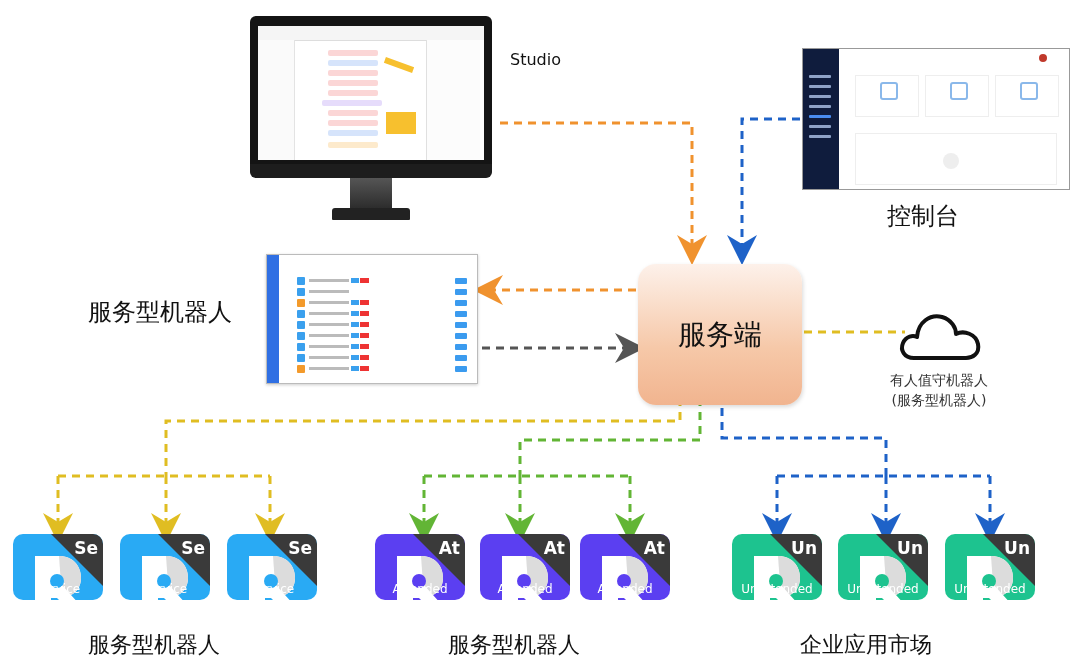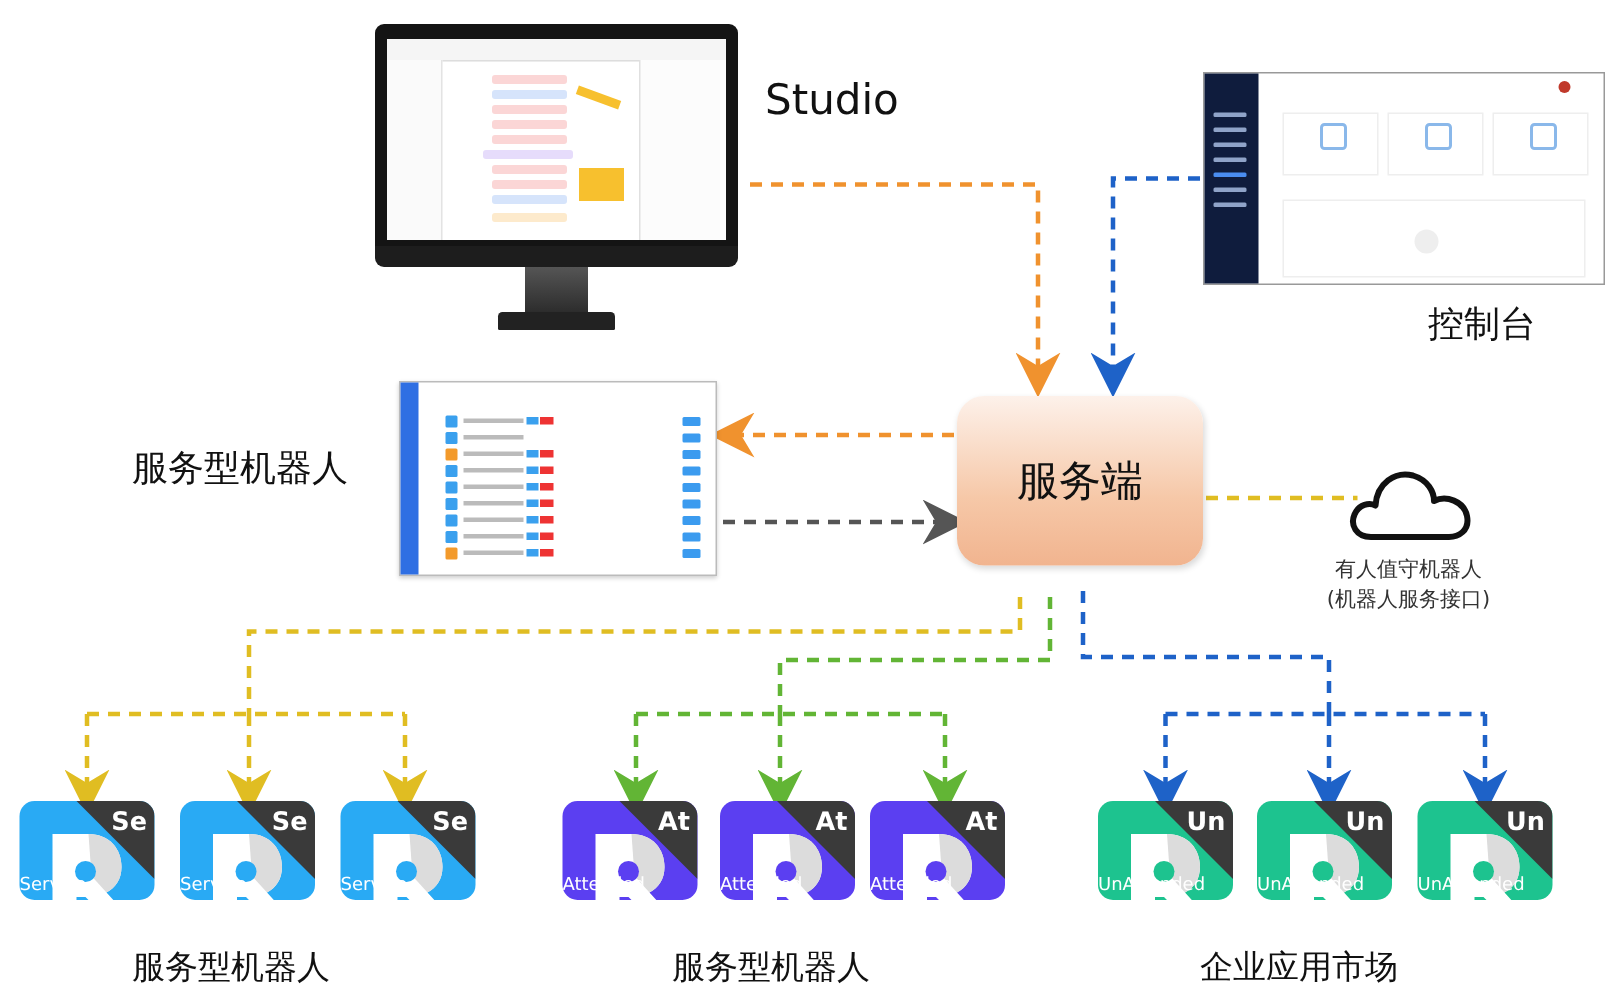--- a/index.html
+++ b/index.html
@@ -31,35 +31,35 @@
   .market { left:266px; top:254px; width:210px; height:128px; background:#fff; border:1px solid #bbb; box-shadow:0 1px 3px rgba(0,0,0,.2); }
   .market .nav { position:absolute; left:0; top:0; width:12px; height:128px; background:#2f6fe3; }
   .market .row { position:absolute; left:30px; width:170px; height:8px; }
   .market .row .ic { position:absolute; left:0; top:0; width:8px; height:8px; border-radius:1px; }
   .market .row .tx { position:absolute; left:12px; top:2px; width:40px; height:3px; background:#bbb; }
   .market .row .tg { position:absolute; left:54px; top:1px; width:8px; height:5px; background:#3aa0ee; }
   .market .row .tr { position:absolute; left:63px; top:1px; width:9px; height:5px; background:#e33; }
   .market .row .bt { position:absolute; right:0; top:1px; width:12px; height:6px; background:#3b9bef; border-radius:1px; }
 
   
-  .server { left:638px; top:264px; width:164px; height:113px; border-radius:18px;
+  .server { left:638px; top:264px; width:164px; height:141px; border-radius:18px;
             background:linear-gradient(180deg,#fdf1ea 0%,#f6c8a8 60%,#f1b48f 100%);
             box-shadow:1px 2px 4px rgba(0,0,0,.15);
             display:flex; align-items:center; justify-content:center; }
   .server span { font-size:28px; color:#111; }
 
   .label { font-size:24px; color:#111; white-space:nowrap; }
   .cloud-label { font-size:14px; color:#333; text-align:center; line-height:20px; }
 
   
   .robot { width:90px; height:66px; border-radius:10px; overflow:hidden; }
   .robot .corner { position:absolute; right:0; top:0; width:0; height:0;
                    border-top:52px solid #3a3a3a; border-left:52px solid transparent; }
   .robot .abbr { position:absolute; right:5px; top:4px; color:#fff; font-weight:bold; font-size:17px; font-family:"DejaVu Sans",sans-serif; }
-  .robot .kind { position:absolute; left:0; width:90px; bottom:4px; text-align:left; color:#fff; font-size:12px; font-family:"DejaVu Sans",sans-serif; }
+  .robot .kind { position:absolute; left:0; width:90px; bottom:4px; text-align:center; color:#fff; font-size:12px; font-family:"DejaVu Sans",sans-serif; }
   .robot .logo { position:absolute; left:18px; top:20px; }
   .group-label { font-size:22px; color:#111; white-space:nowrap; }
 </style>
 </head>
 <body>
 
 <svg class="lines" viewBox="0 0 1080 671">
   <defs>
     <marker id="ah-o" markerWidth="10" markerHeight="10" refX="5" refY="5" orient="auto">
         <path d="M0,0 L10,5 L0,10 L3,5 Z" fill="#f0922e"></path>
@@ -121,21 +121,21 @@
       <div class="mini-row" style="left:70px;top:116px;width:50px;background:#fdeacc"></div>
       <div class="abs" style="left:128px;top:86px;width:30px;height:22px;background:#f7c02e"></div>
       <div class="abs" style="left:126px;top:36px;width:30px;height:6px;background:#f7c02e;transform:rotate(20deg)"></div>
       <div class="abs" style="left:168px;top:14px;width:58px;height:120px;border-left:1px solid #e0e0e0;background:#fcfcfc"></div>
     </div>
   </div>
   <div class="chin"></div>
   <div class="neck"></div>
   <div class="base"></div>
 </div>
-<div class="abs label" style="left:510px;top:50px;font-size:28px">Studio</div>
+<div class="abs label" style="left:510px;top:50px;font-size:16px">Studio</div>
 
 <div class="abs console">
   <div class="nav">
     <i style="top:26px"></i>
       <i style="top:36px"></i>
       <i style="top:46px"></i>
       <i style="top:56px"></i>
       <i style="top:66px;background:#4a8df0"></i>
       <i style="top:76px"></i>
       <i style="top:86px"></i>
@@ -146,21 +146,21 @@
   <div class="card" style="left:122px">
       <b></b>
     </div>
   <div class="card" style="left:192px">
       <b></b>
     </div>
   <div class="abs" style="left:52px;top:84px;width:200px;height:50px;border:1px solid #eee"></div>
   <div class="abs" style="left:140px;top:104px;width:16px;height:16px;border-radius:50%;background:#eee"></div>
   <div class="abs" style="left:236px;top:5px;width:8px;height:8px;border-radius:50%;background:#c0392b"></div>
 </div>
-<div class="abs label" style="left:952px;top:200px">控制台</div>
+<div class="abs label" style="left:887px;top:200px">控制台</div>
 
 <div class="abs label" style="left:88px;top:296px">服务型机器人</div>
 <div class="abs market">
   <div class="nav"></div>
   <div class="row" style="top:22px">
       <div class="ic" style="background:#3aa0ee"></div>
       <div class="tx"></div>
       <div class="tg"></div>
       <div class="tr"></div>
       <div class="bt"></div>
@@ -223,21 +223,21 @@
 
 <div class="abs server">
   <span>服务端</span>
 </div>
 
 <svg class="abs" style="left:898px;top:308px" width="84" height="56" viewBox="0 0 84 56">
   <path d="M16,50 C6,50 2,42 5,35 C8,28 15,27 19,29 C20,14 32,6 44,9 C54,12 58,20 58,26 C66,22 78,26 80,36 C82,46 74,50 68,50 Z" fill="#fff" stroke="#111" stroke-width="4" stroke-linejoin="round"></path>
 </svg>
 <div class="abs cloud-label" style="left:868px;top:370px;width:142px">
   <div>有人值守机器人</div>
-  <div>(机器人服务接口)</div>
+  <div>(服务型机器人)</div>
 </div>
 
 <div id="robots">
     <div class="abs robot" style="left: 13px; top: 534px; background: rgb(41, 170, 244); color: rgb(41, 170, 244);">
       <div class="corner"></div>
       <div class="abbr">Se</div>
       <div class="logo"><svg width="52" height="52" viewBox="0 0 52 52">
           <path d="M4,2 L28,2 C42,2 50,12 50,24 C50,32 46,38 40,41 L50,52 L34,52 L26,44 L20,44 L20,52 L4,52 Z" fill="#fff"></path>
           <path d="M28,2 C42,2 50,12 50,24 C50,32 46,38 40,41 L30,30 Z" fill="#dcdcdc"></path>
           <circle cx="26" cy="27" r="7" fill="currentColor"></circle>

